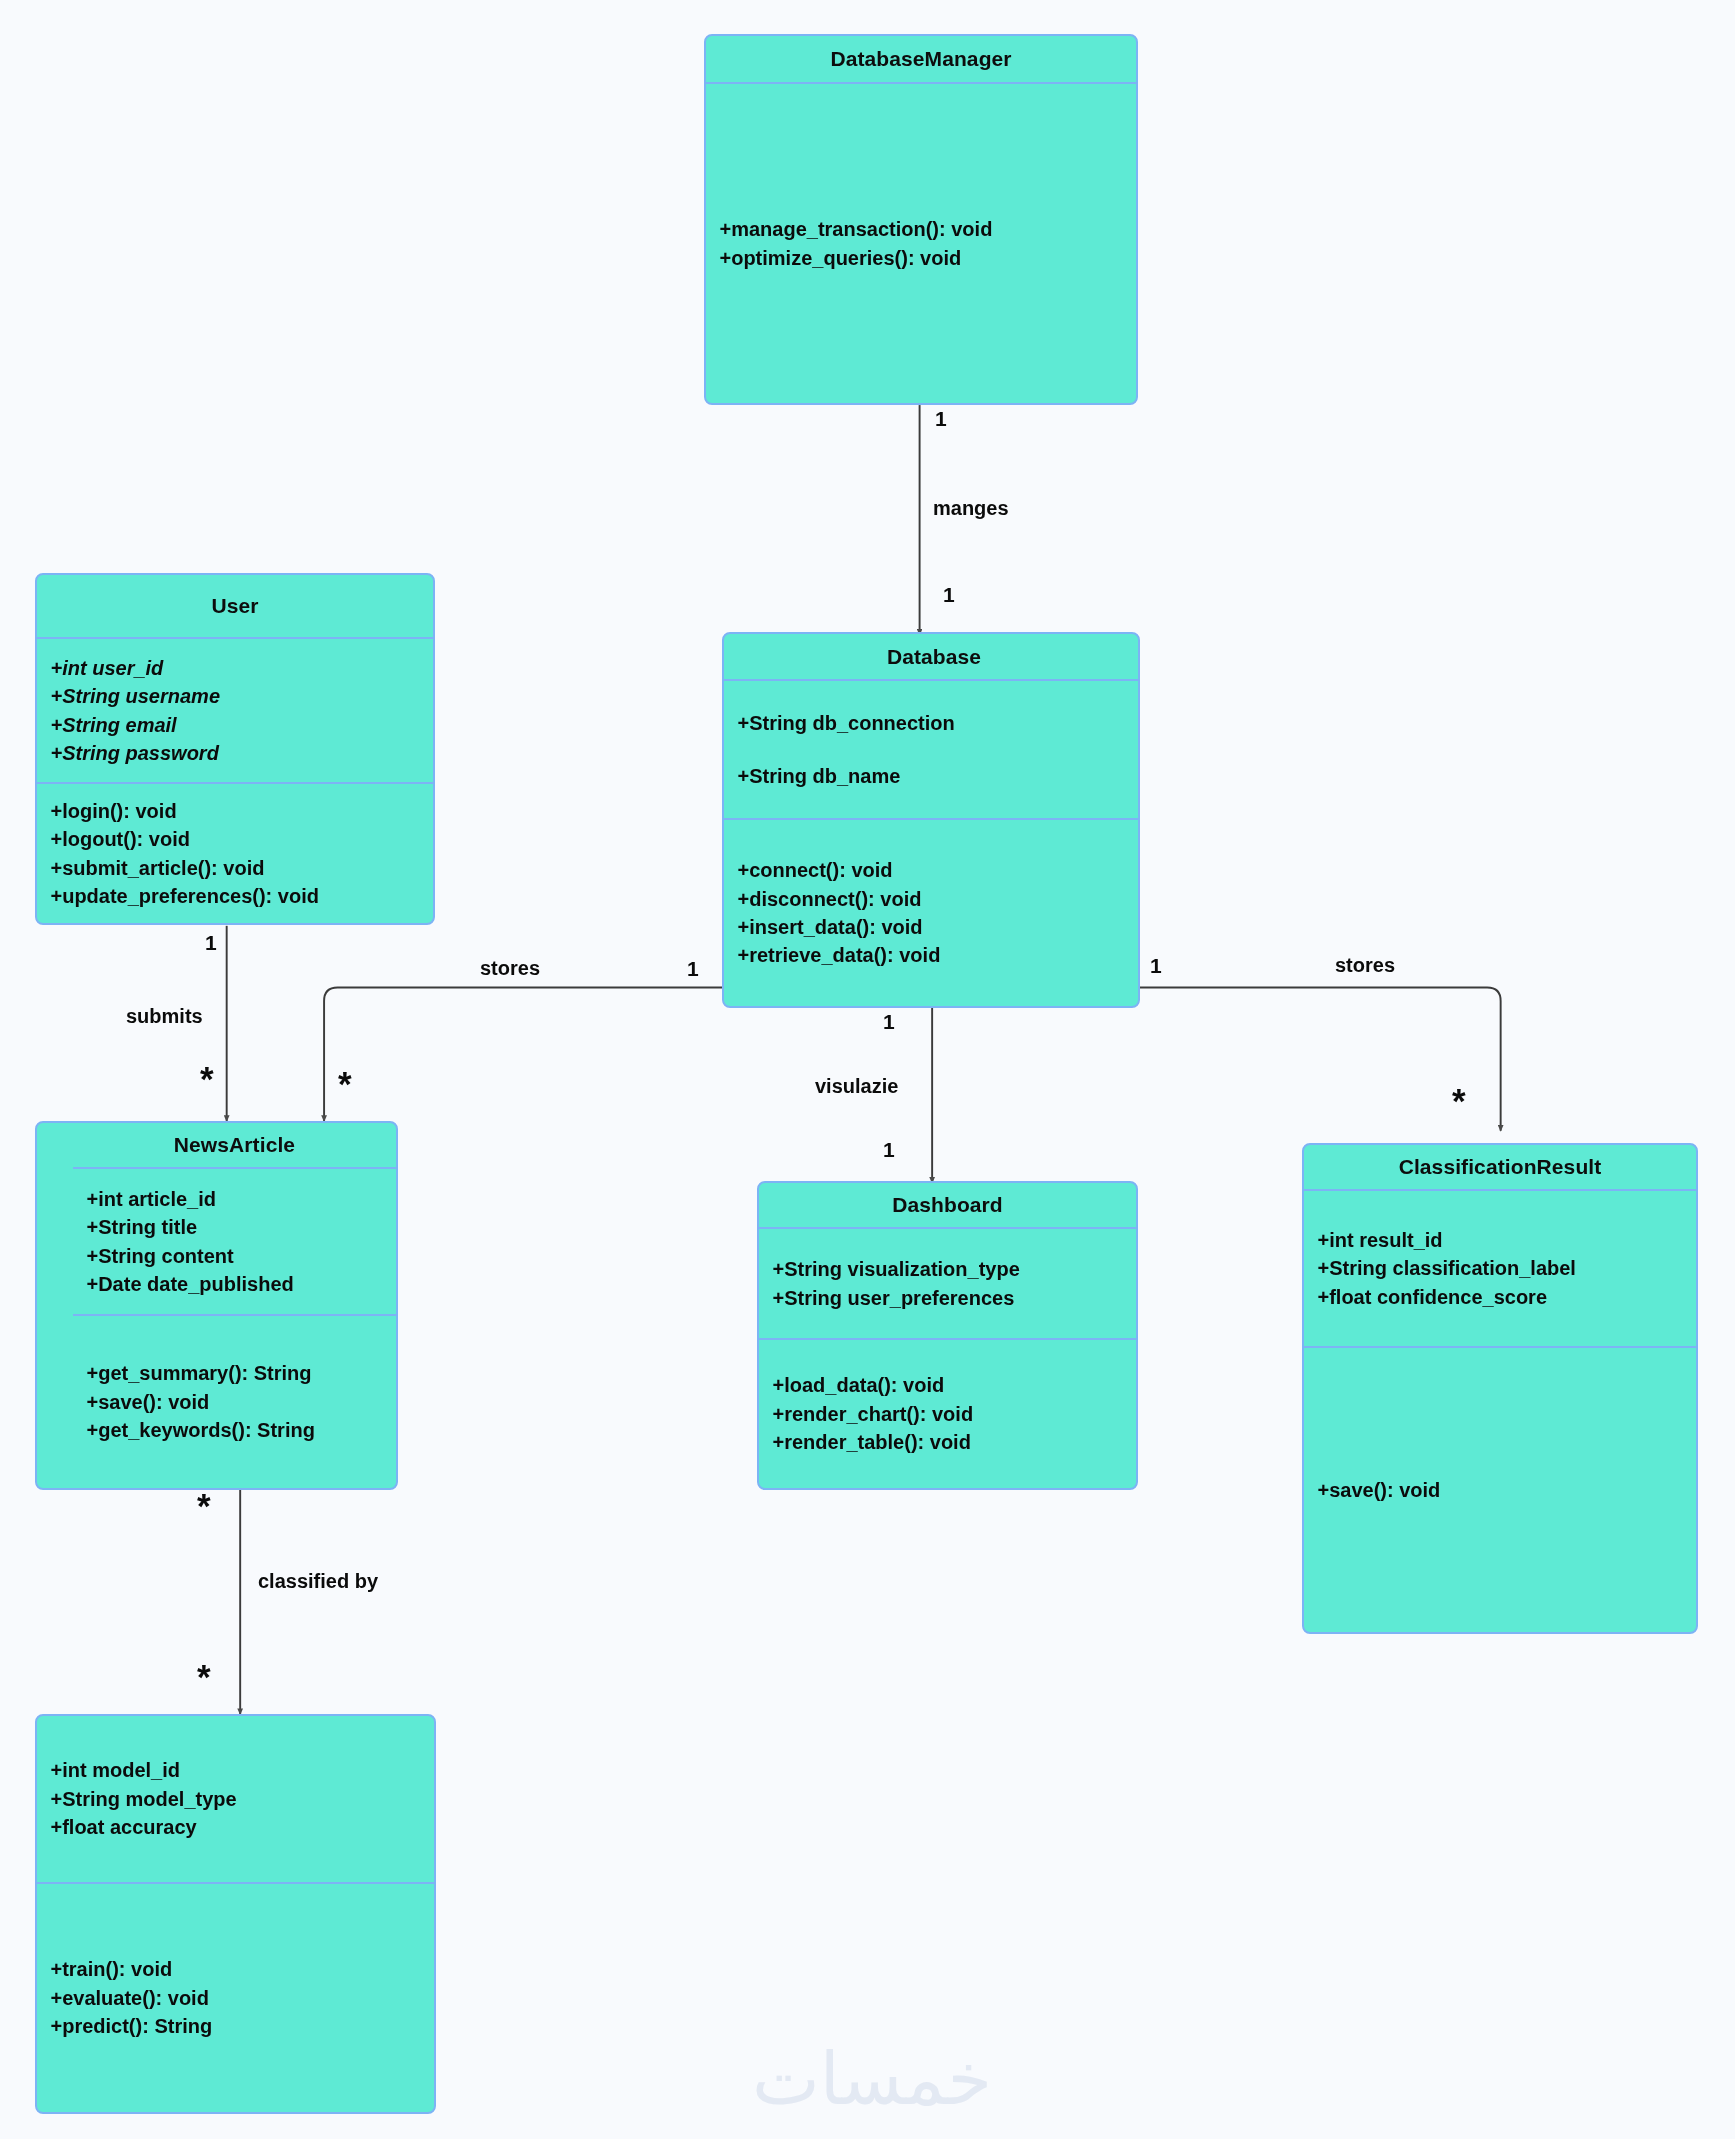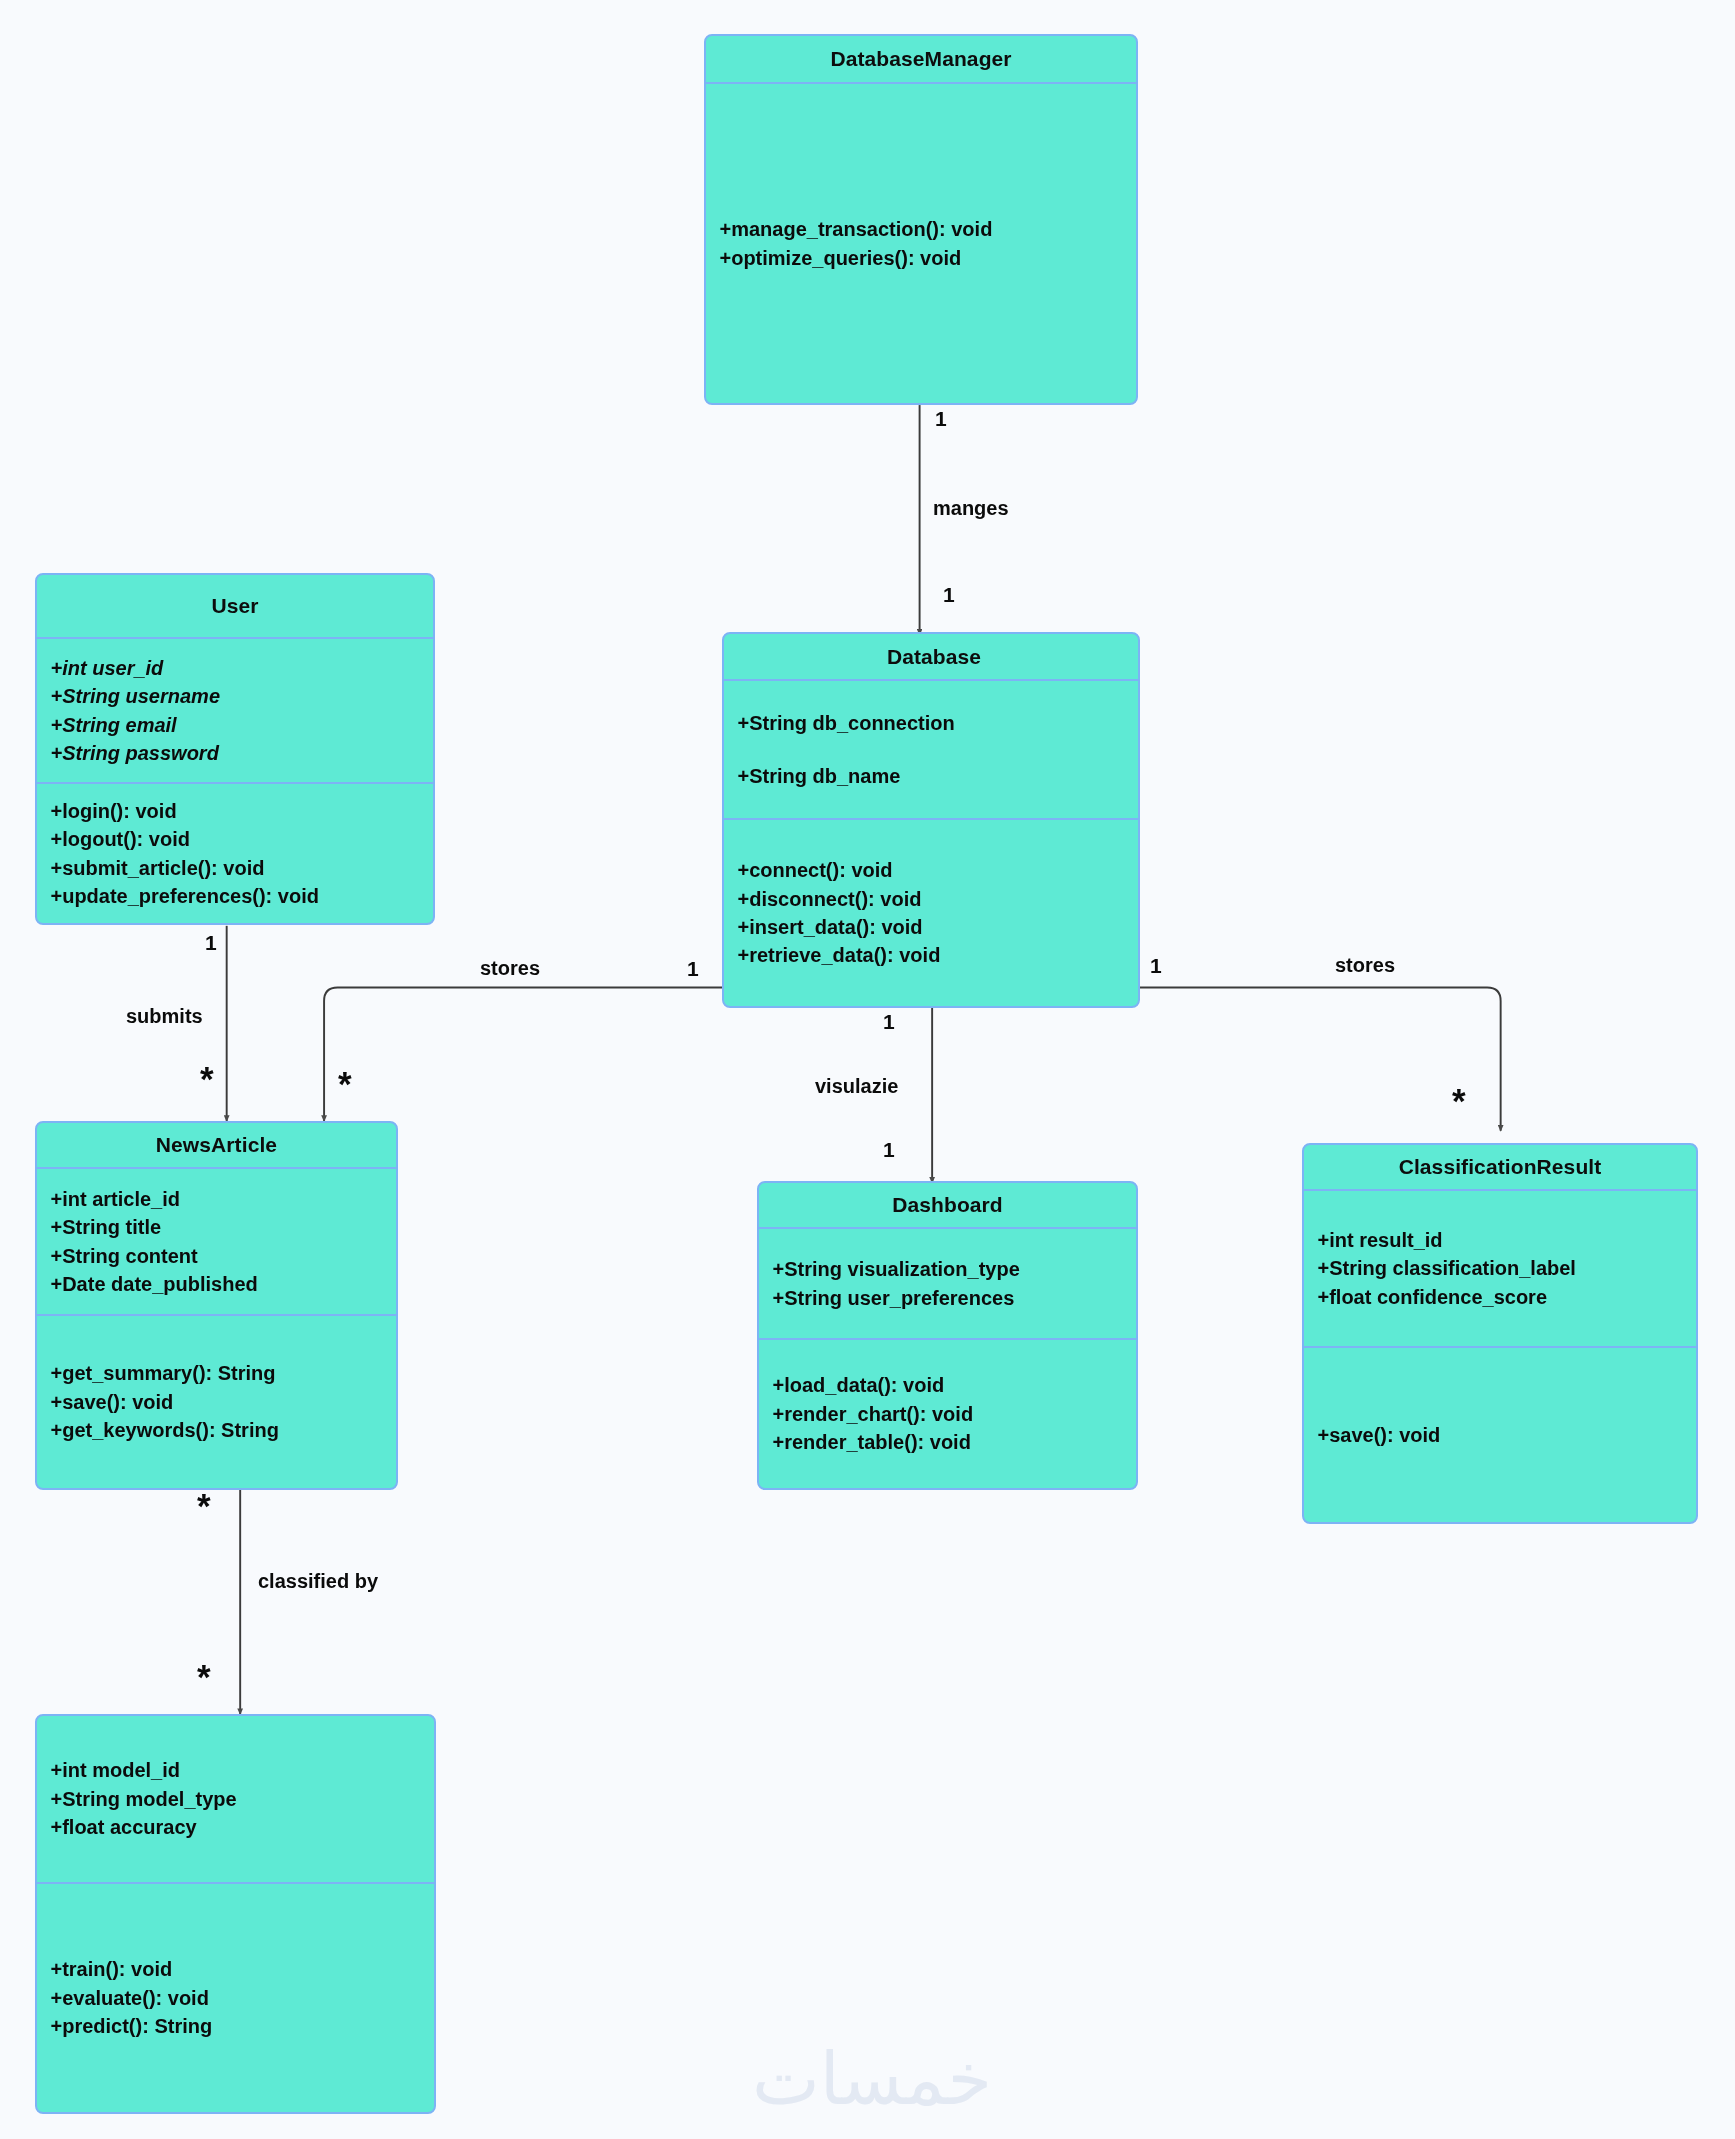--- a/index.html
+++ b/index.html
@@ -182,21 +182,21 @@
       <div class="uml-member">+String db_name</div>
     </div>
     <div class="uml-compartment" style="flex:1;">
       <div class="uml-member">+connect(): void</div>
       <div class="uml-member">+disconnect(): void</div>
       <div class="uml-member">+insert_data(): void</div>
       <div class="uml-member">+retrieve_data(): void</div>
     </div>
   </div>
 
-  <div class="uml-class" style="left:35px; top:1121px; width:363px; height:369px;">
+  <div class="uml-class" style="left:35px; top:1121px; width:363px; height:369px;padding-left:36px;">
     <div class="uml-title" style="height:46px;">NewsArticle</div>
     <div class="uml-compartment attrs" style="height:147px;">
       <div class="uml-member">+int article_id</div>
       <div class="uml-member">+String title</div>
       <div class="uml-member">+String content</div>
       <div class="uml-member">+Date date_published</div>
     </div>
     <div class="uml-compartment" style="flex:1;">
       <div class="uml-member">+get_summary(): String</div>
       <div class="uml-member">+save(): void</div>
@@ -210,21 +210,21 @@
       <div class="uml-member">+String visualization_type</div>
       <div class="uml-member">+String user_preferences</div>
     </div>
     <div class="uml-compartment" style="flex:1;">
       <div class="uml-member">+load_data(): void</div>
       <div class="uml-member">+render_chart(): void</div>
       <div class="uml-member">+render_table(): void</div>
     </div>
   </div>
 
-  <div class="uml-class" style="left:1302px; top:1143px; width:396px; height:381px;">
+  <div class="uml-class" style="left:1302px; top:1143px; width:396px; height:491px;">
     <div class="uml-title" style="height:46px;">ClassificationResult</div>
     <div class="uml-compartment attrs" style="height:157px;">
       <div class="uml-member">+int result_id</div>
       <div class="uml-member">+String classification_label</div>
       <div class="uml-member">+float confidence_score</div>
     </div>
     <div class="uml-compartment" style="flex:1;">
       <div class="uml-member">+save(): void</div>
     </div>
   </div>

